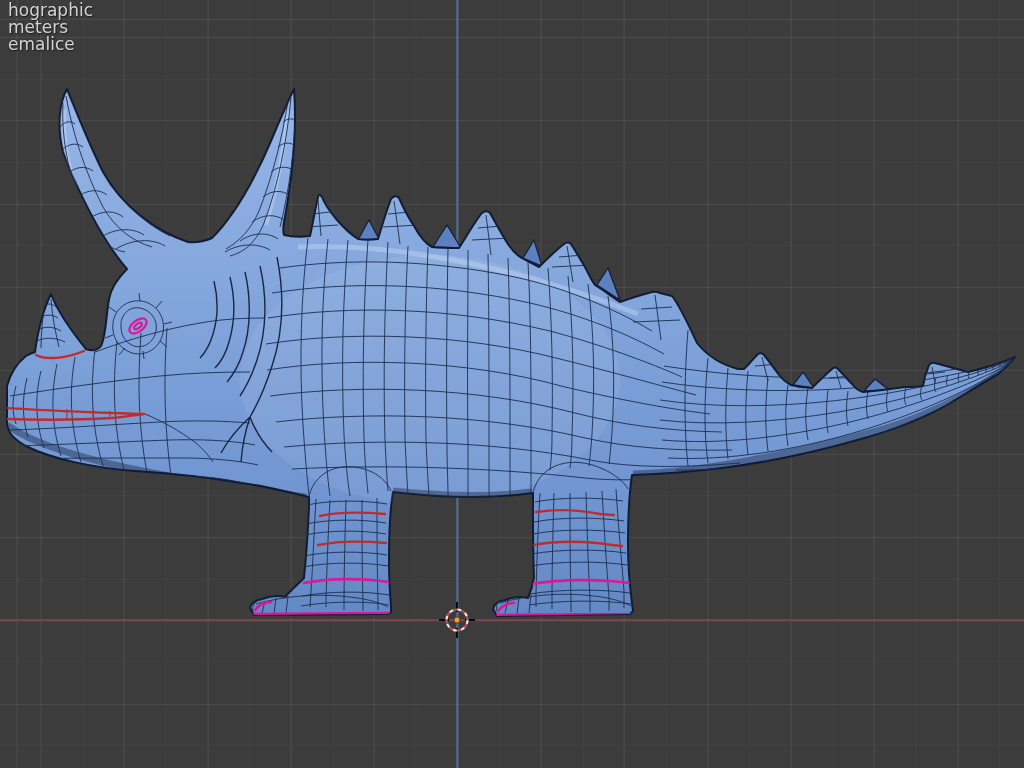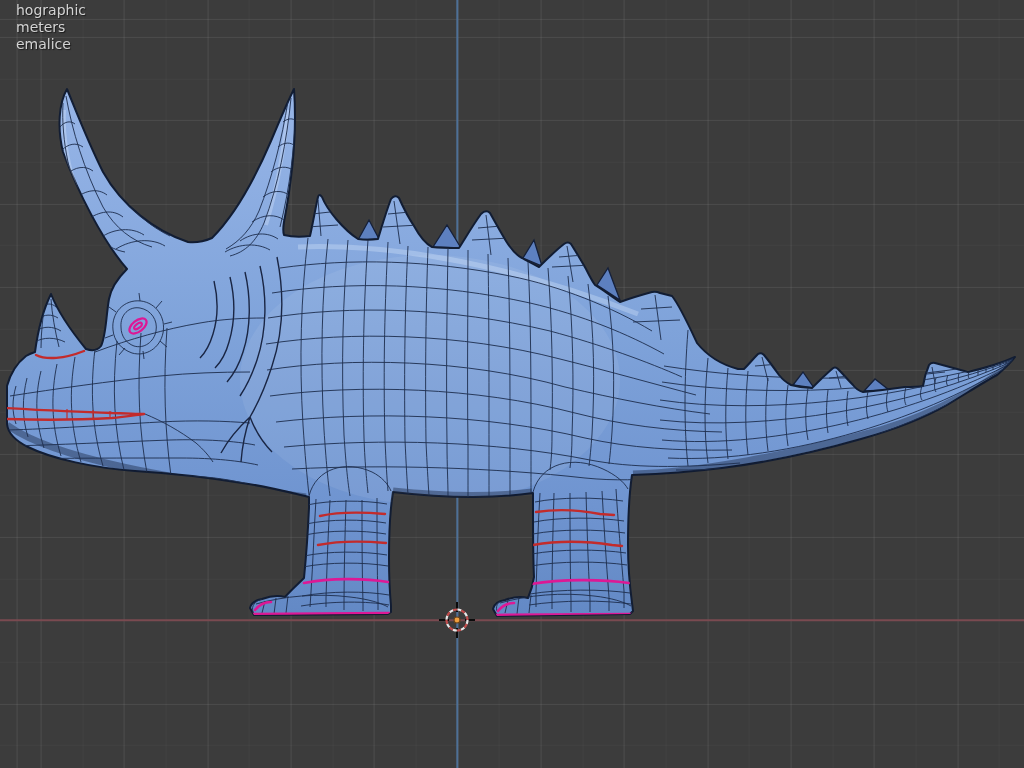--- a/index.html
+++ b/index.html
@@ -9,22 +9,22 @@
     background-image:
       repeating-linear-gradient(to right, rgba(255,255,255,0.022) 0 1px, transparent 1px 41.67px),
       repeating-linear-gradient(to bottom, rgba(255,255,255,0.022) 0 1px, transparent 1px 41.67px),
       repeating-linear-gradient(to right, rgba(255,255,255,0.06) 0 1px, transparent 1px 83.33px),
       repeating-linear-gradient(to bottom, rgba(255,255,255,0.06) 0 1px, transparent 1px 83.33px);
     background-position: 40.6px 0, 0 36.9px, 40.6px 0, 0 36.9px;
     font-family:"DejaVu Sans","Liberation Sans",sans-serif;
   }
   .viewport svg{position:absolute;left:0;top:0;}
   .overlay-text{
-    position:absolute;left:16px;top:2px;
-    font-size:14px;line-height:17px;color:#d3d3d3;
+    position:absolute;left:8px;top:2px;
+    font-size:17px;line-height:17px;color:#d3d3d3;
     text-shadow:1px 1px 1px rgba(0,0,0,.55);
     user-select:none;pointer-events:none;
   }
   .wire{stroke:#20304f;stroke-width:1;fill:none;opacity:.92;}
   .crease{stroke:#1a2644;stroke-width:1.4;fill:none;}
   .seam{stroke:#c32b2b;stroke-width:2.4;fill:none;stroke-linecap:round;}
   .seamthin{stroke:#c32b2b;stroke-width:1.2;fill:none;}
   .sel{stroke:#dd1895;stroke-width:2.6;fill:none;stroke-linecap:round;}
   .seleye{stroke:#dd1895;stroke-width:2.2;fill:none;}
 </style>

